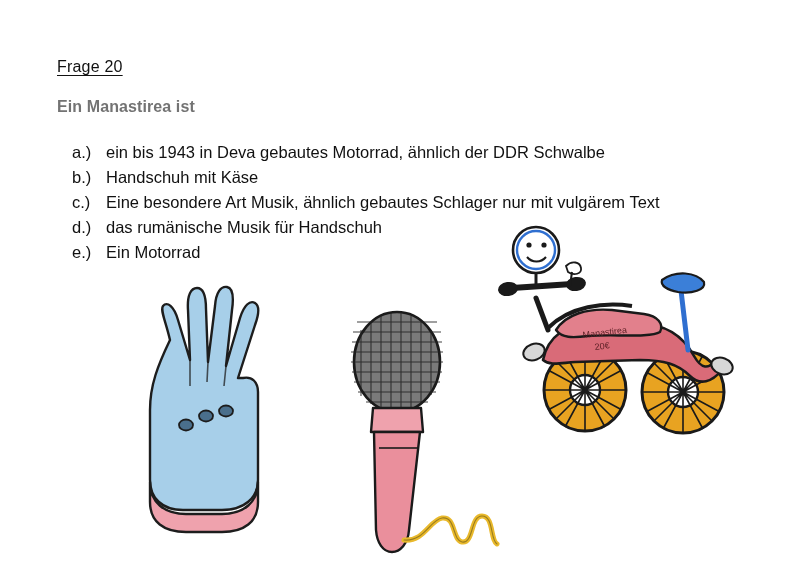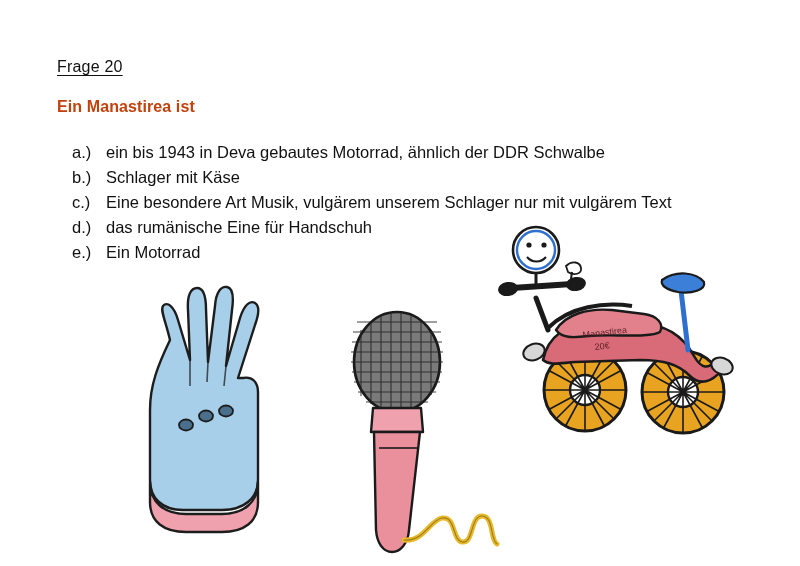--- a/index.html
+++ b/index.html
@@ -34,21 +34,21 @@
     color: #111;
   }
 
   .question-stem {
     position: absolute;
     left: 57px;
     top: 98px;
     font-size: 16px;
     font-weight: bold;
     letter-spacing: 0.1px;
-    color: #c2410c;
+    color: #737373;
   }
 
   .answers {
     position: absolute;
     left: 72px;
     top: 140px;
     width: 660px;
   }
   .answer-row {
     display: flex;
@@ -86,29 +86,29 @@
 
   <div class="question-stem">Ein Manastirea ist</div>
 
   <div class="answers">
     <div class="answer-row">
       <span class="answer-label">a.)</span>
       <span class="answer-text">ein bis 1943 in Deva gebautes Motorrad, ähnlich der DDR Schwalbe</span>
     </div>
     <div class="answer-row">
       <span class="answer-label">b.)</span>
-      <span class="answer-text">Schlager mit Käse</span>
+      <span class="answer-text">Handschuh mit Käse</span>
     </div>
     <div class="answer-row">
       <span class="answer-label">c.)</span>
-      <span class="answer-text">Eine besondere Art Musik, vulgärem unserem Schlager nur mit vulgärem Text</span>
+      <span class="answer-text">Eine besondere Art Musik, ähnlich gebautes Schlager nur mit vulgärem Text</span>
     </div>
     <div class="answer-row">
       <span class="answer-label">d.)</span>
-      <span class="answer-text">das rumänische Eine für Handschuh</span>
+      <span class="answer-text">das rumänische Musik für Handschuh</span>
     </div>
     <div class="answer-row">
       <span class="answer-label">e.)</span>
       <span class="answer-text">Ein Motorrad</span>
     </div>
   </div>
 
   <div class="drawings">
     <svg width="800" height="356" viewBox="0 0 800 356" xmlns="http://www.w3.org/2000/svg">
 

